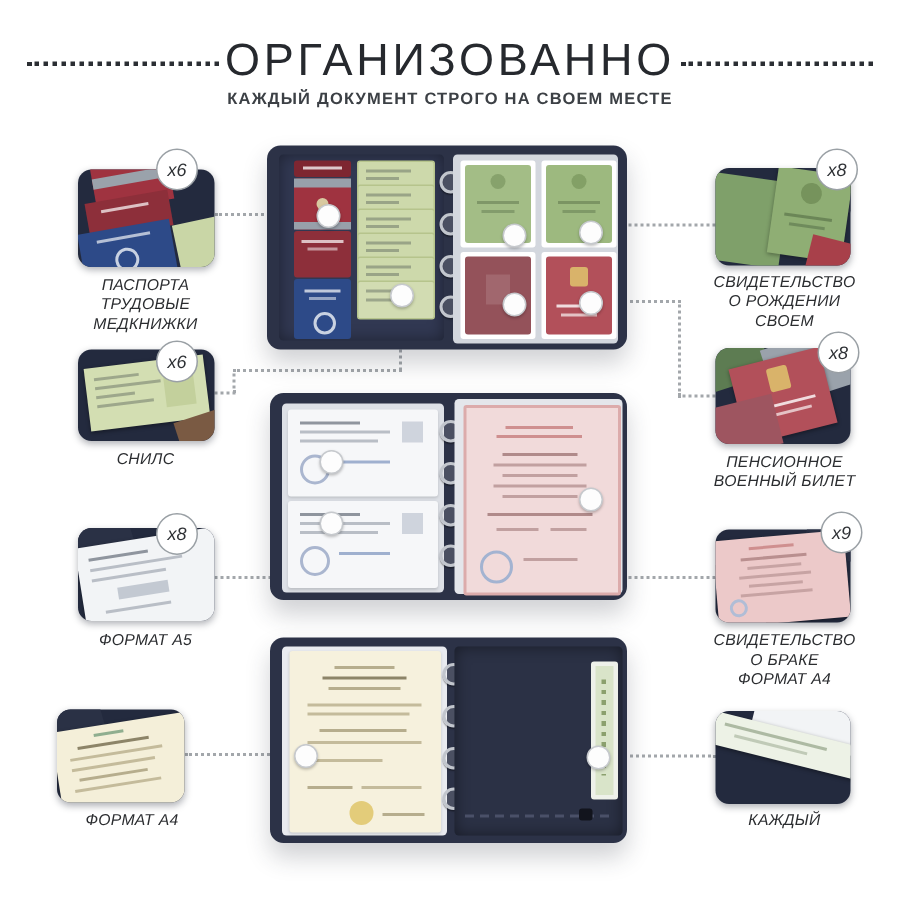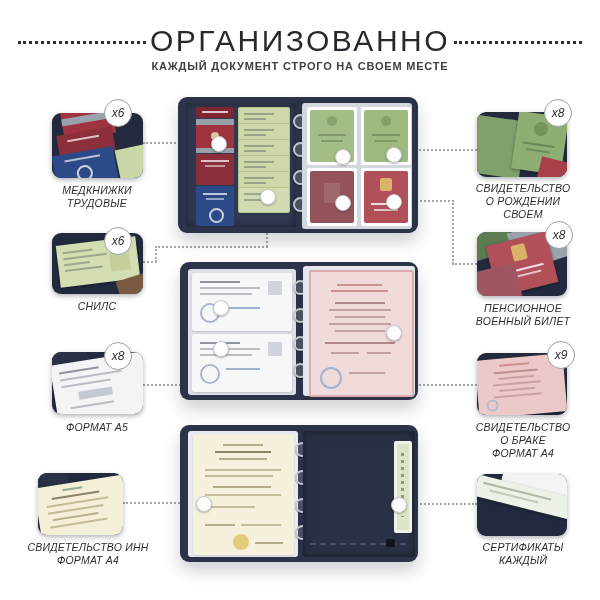--- a/index.html
+++ b/index.html
@@ -244,22 +244,23 @@
     <div class="tart" style="left:2px;top:38px;width:62px;height:34px;background:#2d4a88;transform:rotate(-10deg);">
         <div class="tline" style="left:12px;top:6px;width:36px;background:rgba(255,255,255,.65);"></div>
         <div class="tart" style="left:22px;top:14px;width:12px;height:12px;border-radius:50%;border:2px solid #c9d2e2;"></div>
       </div>
     <div class="tart" style="left:66px;top:34px;width:30px;height:36px;background:#c9d6a6;transform:rotate(-12deg);"></div>
   </div>
   <div class="badge" style="left:104px;top:99px;">
       <span>x6</span>
     </div>
   <div class="lbl" style="left:32px;top:184px;width:130px;">
+    <div>ПАСПОРТА</div>
+    <div>ТРУДОВЫЕ</div>
     <div>МЕДКНИЖКИ</div>
-    <div>ТРУДОВЫЕ</div>
   </div>
 
   <div class="thumb" style="left:52px;top:233px;width:91px;height:61px;">
     <div class="tart" style="left:6px;top:8px;width:80px;height:42px;background:#d3deb2;transform:rotate(-7deg);box-shadow:0 1px 3px rgba(0,0,0,.4);">
       <div class="tline" style="left:6px;top:7px;width:30px;"></div>
         <div class="tline" style="left:6px;top:13px;width:44px;"></div>
       <div class="tline" style="left:6px;top:19px;width:26px;"></div>
         <div class="tline" style="left:6px;top:25px;width:38px;"></div>
       <div class="tart" style="left:52px;top:6px;width:20px;height:26px;background:#c3d09c;"></div>
     </div>
@@ -294,21 +295,20 @@
     <div class="tart" style="left:0px;top:8px;width:94px;height:60px;background:#f4efd9;transform:rotate(-9deg);box-shadow:0 1px 3px rgba(0,0,0,.35);">
       <div class="gline" style="left:28px;top:5px;width:20px;background:#8fae8f;"></div>
       <div class="gline dk" style="left:16px;top:12px;width:48px;background:#8c8468;"></div>
       <div class="gline" style="left:10px;top:19px;width:62px;background:#c4bb9b;"></div>
       <div class="gline" style="left:10px;top:26px;width:56px;background:#c4bb9b;"></div>
       <div class="gline" style="left:14px;top:33px;width:46px;background:#b6ad8d;"></div>
       <div class="gline" style="left:10px;top:40px;width:58px;background:#c4bb9b;"></div>
     </div>
   </div>
   <div class="lbl" style="left:8px;top:541px;width:160px;">
-    <div>СВИДЕТЕЛЬСТВО ИНН</div>
     <div>ФОРМАТ А4</div>
   </div>
 
   <div class="thumb" style="left:477px;top:112px;width:90px;height:65px;">
     <div class="tart" style="left:56px;top:-6px;width:40px;height:30px;background:#2a3145;transform:rotate(20deg);"></div>
     <div class="tart" style="left:-4px;top:6px;width:50px;height:58px;background:#7fa06a;transform:rotate(8deg);"></div>
     <div class="tart" style="left:38px;top:2px;width:50px;height:58px;background:#8fae74;transform:rotate(8deg);box-shadow:0 1px 3px rgba(0,0,0,.35);">
       <div class="tart" style="left:17px;top:8px;width:14px;height:14px;border-radius:50%;background:#76935c;"></div>
       <div class="tline" style="left:8px;top:30px;width:32px;background:rgba(40,60,35,.35);"></div>
       <div class="tline" style="left:12px;top:36px;width:24px;background:rgba(40,60,35,.3);"></div>
@@ -364,17 +364,16 @@
   </div>
 
   <div class="thumb" style="left:477px;top:474px;width:90px;height:62px;">
     <div class="tart" style="left:26px;top:-14px;width:70px;height:36px;background:#f2f4f6;transform:rotate(14deg);"></div>
     <div class="tart" style="left:-8px;top:12px;width:110px;height:22px;background:#edf2e6;transform:rotate(14deg);box-shadow:0 1px 3px rgba(0,0,0,.4);">
       <div class="tline" style="left:12px;top:6px;width:70px;background:rgba(110,130,95,.5);"></div>
       <div class="tline" style="left:20px;top:12px;width:50px;background:rgba(110,130,95,.35);"></div>
     </div>
   </div>
   <div class="lbl" style="left:458px;top:541px;width:130px;">
-    <div>СЕРТИФИКАТЫ</div>
     <div>КАЖДЫЙ</div>
   </div>
 
 </div>
 
 </body></html>

